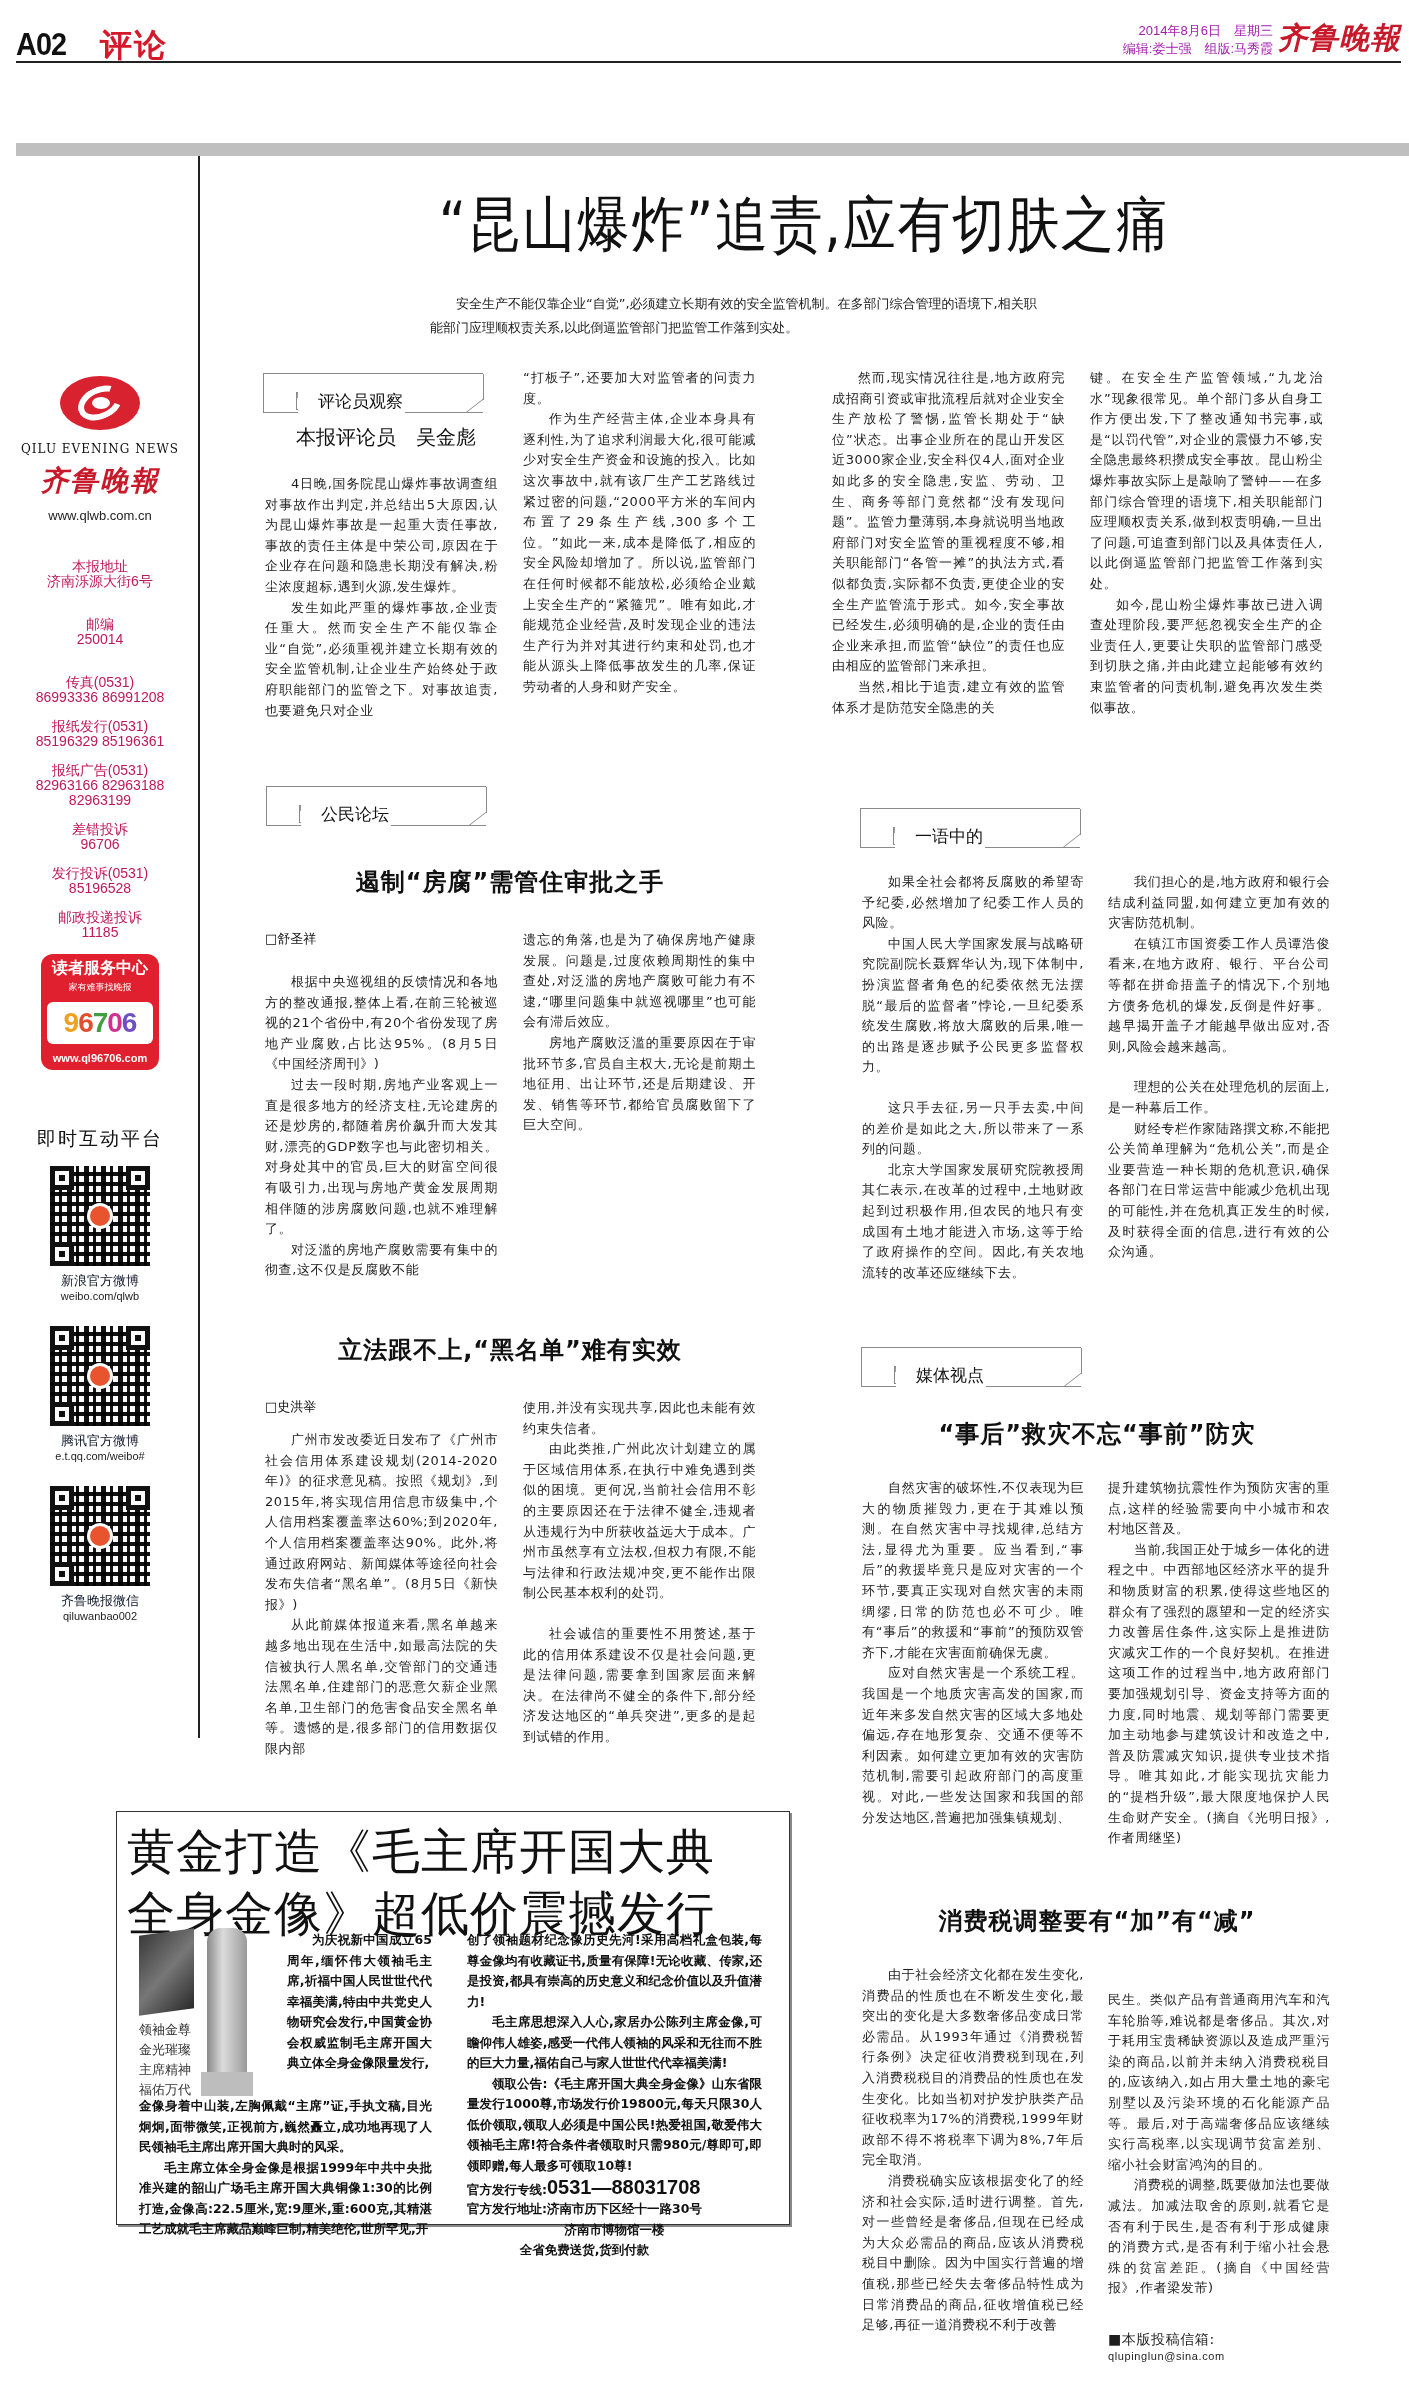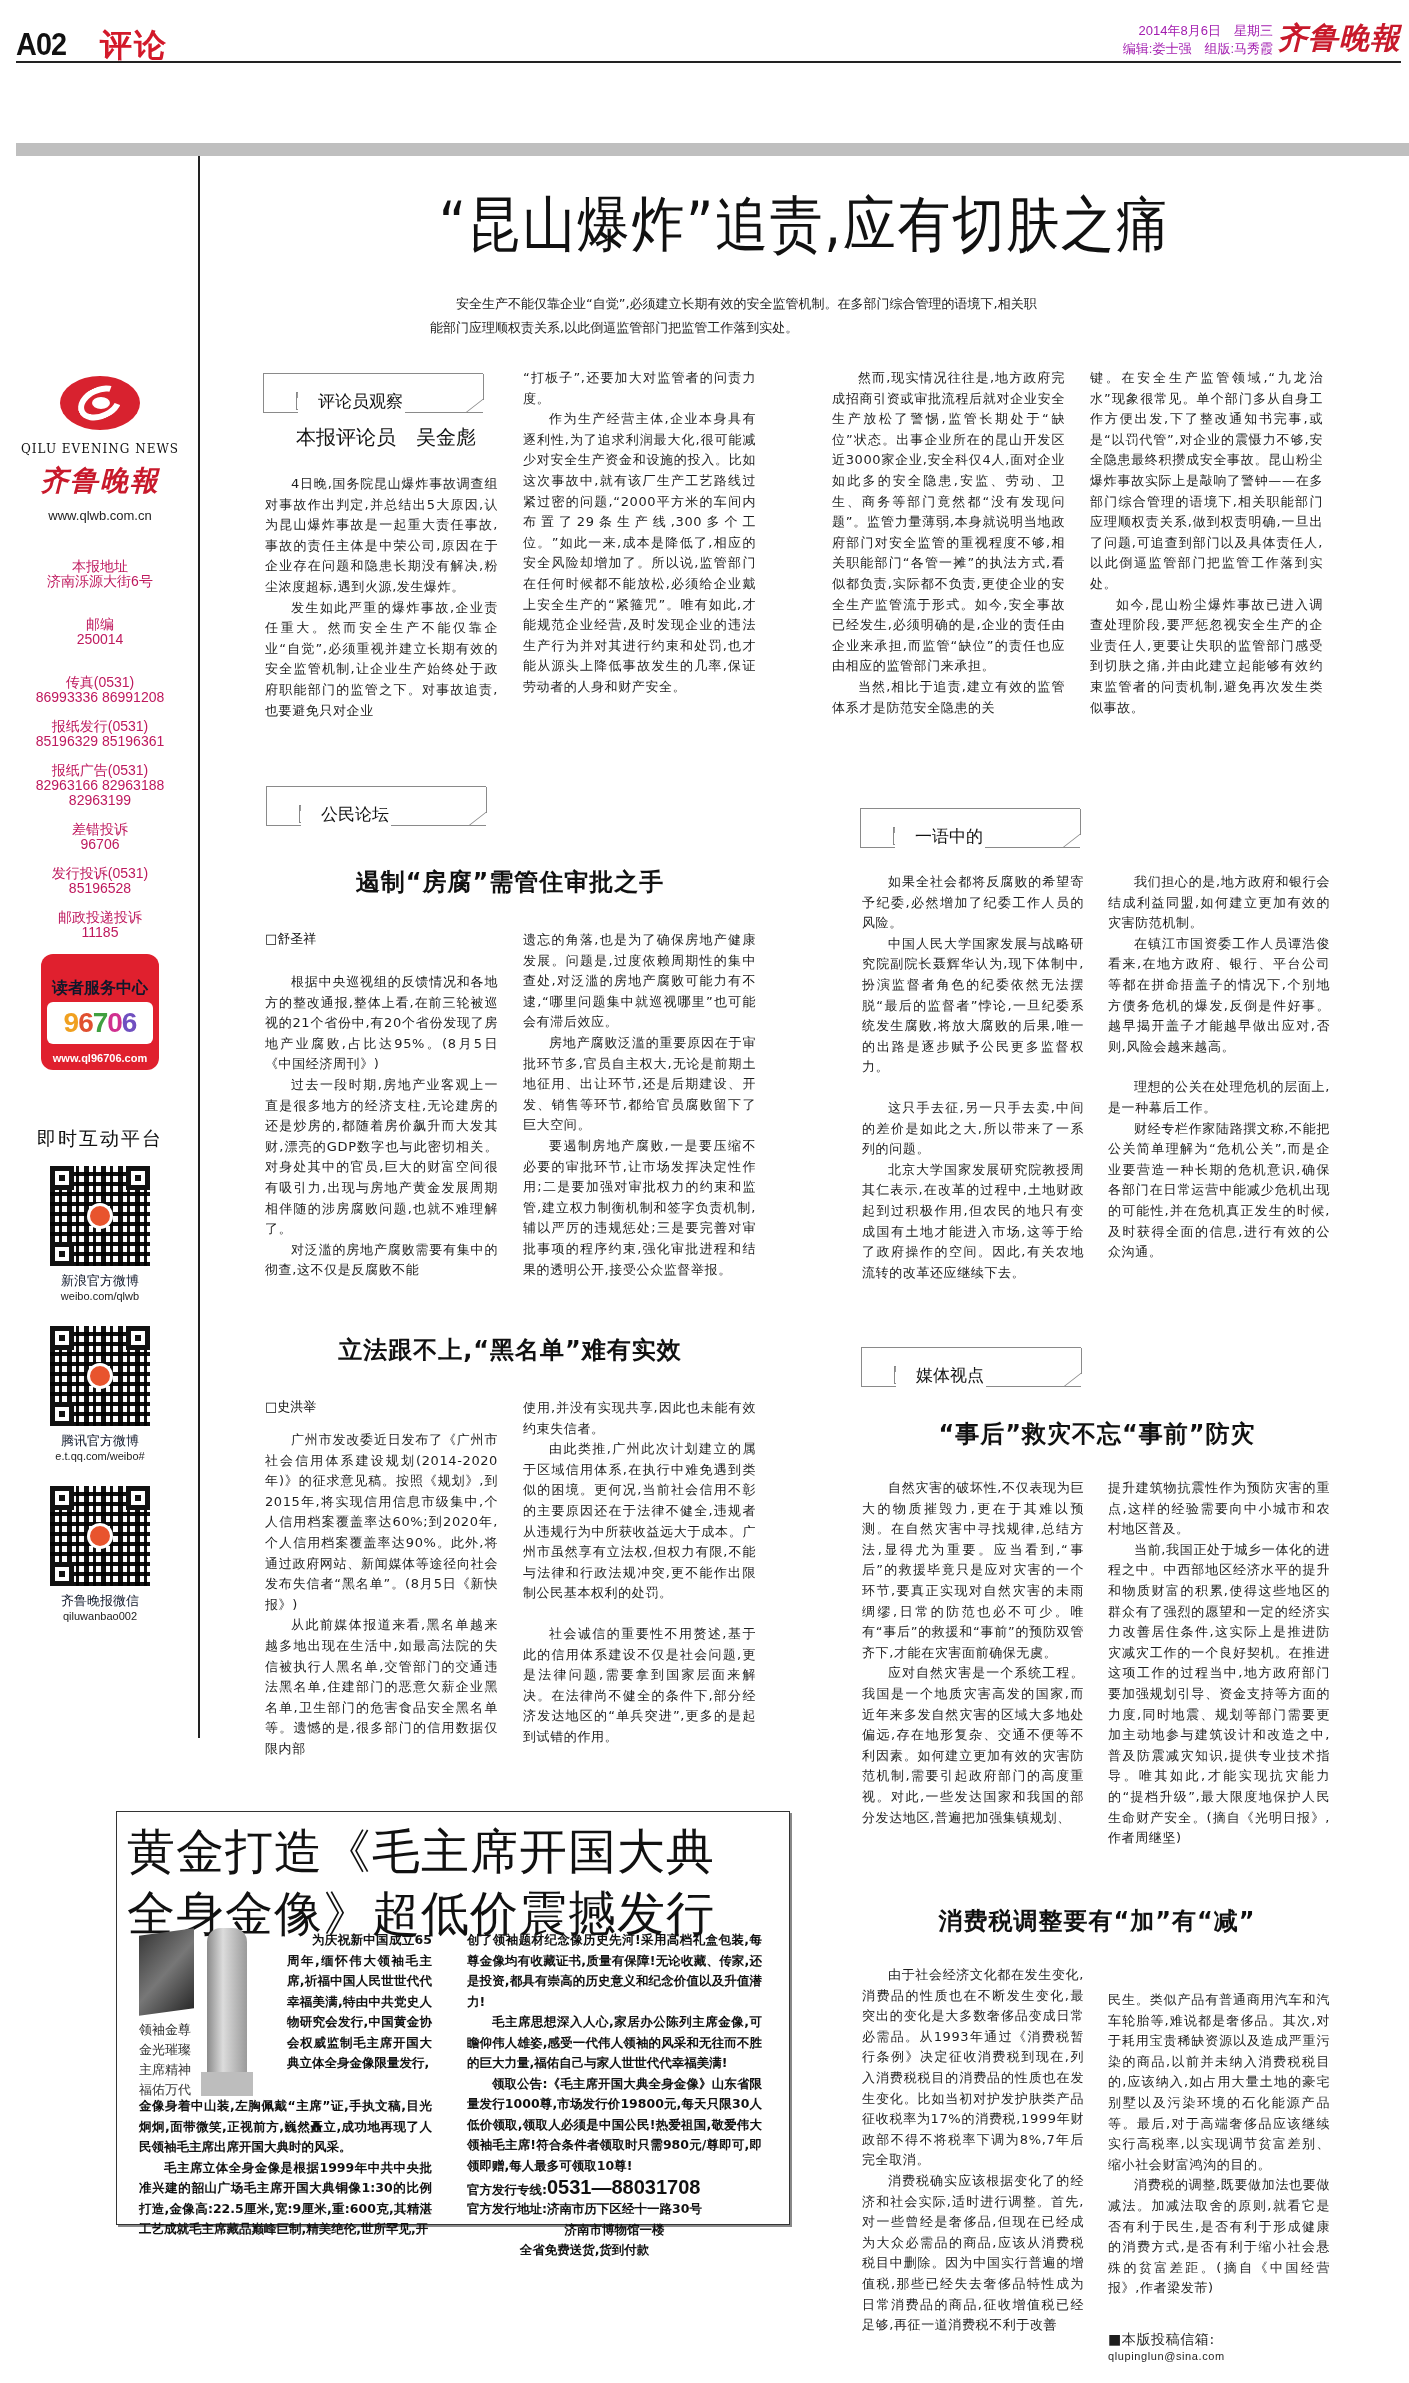--- a/index.html
+++ b/index.html
@@ -23,21 +23,21 @@
   .logo-ring .swirl { position: absolute; left: 17px; top: 11px; width: 46px; height: 32px; border-radius: 50%; border: 6px solid #fff; border-right-color: transparent; transform: rotate(-25deg); }
   .logo-ring .core { position: absolute; left: 32px; top: 21px; width: 18px; height: 12px; border-radius: 50%; background: #fff; }
   .logo-en { font: 12px "DejaVu Serif", serif; letter-spacing: 1px; margin-top: 12px; color: #111; }
   .logo-cn { font: italic bold 28px "DejaVu Serif", serif; color: #c8192b; margin-top: 6px; letter-spacing: 2px; }
   .site { font: 13px "Liberation Sans", sans-serif; margin-top: 8px; color: #222; }
   .info { margin-top: 36px; font-size: 14px; line-height: 15px; color: #be185d; font-family: "Liberation Sans", sans-serif; }
   .info-block { margin-bottom: 14px; }
   .info-block.gap { margin-bottom: 28px; }
 
   .service-badge { width: 118px; height: 116px; margin: 12px auto 0; border-radius: 12px; background: #e0202e; position: relative; overflow: hidden; }
-  .service-badge .t1 { color: #0f172a; font: bold 16px "DejaVu Sans", sans-serif; margin-top: 24px; }
+  .service-badge .t1 { color: #ffffff; font: bold 16px "DejaVu Sans", sans-serif; margin-top: 4px; }
   .service-badge .t2 { color: #fff; font: 9px "DejaVu Sans", sans-serif; margin-top: 2px; }
   .service-badge .num { position: absolute; left: 6px; top: 48px; width: 106px; height: 42px; background: #fff; border-radius: 6px; font: bold 28px "Liberation Sans", sans-serif; line-height: 42px; color: #a040b0; letter-spacing: -1px; }
   .service-badge .num span:nth-child(1){color:#f0a020} .service-badge .num span:nth-child(2){color:#e05030} .service-badge .num span:nth-child(3){color:#40a040} .service-badge .num span:nth-child(4){color:#d03090} .service-badge .num span:nth-child(5){color:#7050c0}
   .service-badge .url { position: absolute; left: 0; bottom: 6px; width: 100%; color: #fff; font: bold 11px "Liberation Sans", sans-serif; }
 
   .interact-title { margin-top: 56px; font-size: 19px; color: #111; letter-spacing: 2px; }
   .qr-block { margin-top: 14px; }
   .qr { width: 100px; height: 100px; margin: 0 auto; position: relative; background:
       repeating-linear-gradient(90deg, #111 0 5px, #fff 5px 9px, #111 9px 12px, #fff 12px 17px),
       repeating-linear-gradient(0deg, #111 0 4px, #fff 4px 10px);
@@ -221,21 +221,20 @@
 <h2 class="article-title" style="left:265px;top:866px;width:490px;">遏制“房腐”需管住审批之手</h2>
 <div class="byline" style="left:265px;top:930px;font-size:13px;">□舒圣祥</div>
 <div class="col" style="left:265px;top:972px;width:233px;">
   <p>根据中央巡视组的反馈情况和各地方的整改通报,整体上看,在前三轮被巡视的21个省份中,有20个省份发现了房地产业腐败,占比达95%。(8月5日《中国经济周刊》)</p>
   <p>过去一段时期,房地产业客观上一直是很多地方的经济支柱,无论建房的还是炒房的,都随着房价飙升而大发其财,漂亮的GDP数字也与此密切相关。对身处其中的官员,巨大的财富空间很有吸引力,出现与房地产黄金发展周期相伴随的涉房腐败问题,也就不难理解了。</p>
   <p>对泛滥的房地产腐败需要有集中的彻查,这不仅是反腐败不能</p>
 </div>
 <div class="col" style="left:523px;top:930px;width:233px;">
   <p class="noindent">遗忘的角落,也是为了确保房地产健康发展。问题是,过度依赖周期性的集中查处,对泛滥的房地产腐败可能力有不逮,“哪里问题集中就巡视哪里”也可能会有滞后效应。</p>
   <p>房地产腐败泛滥的重要原因在于审批环节多,官员自主权大,无论是前期土地征用、出让环节,还是后期建设、开发、销售等环节,都给官员腐败留下了巨大空间。</p>
-  <p>要遏制房地产腐败,一是要压缩不必要的审批环节,让市场发挥决定性作用;二是要加强对审批权力的约束和监管,建立权力制衡机制和签字负责机制,辅以严厉的违规惩处;三是要完善对审批事项的程序约束,强化审批进程和结果的透明公开,接受公众监督举报。</p>
 </div>
 
 <h2 class="article-title" style="left:265px;top:1334px;width:490px;">立法跟不上,“黑名单”难有实效</h2>
 <div class="byline" style="left:265px;top:1398px;font-size:13px;">□史洪举</div>
 <div class="col" style="left:265px;top:1430px;width:233px;">
   <p>广州市发改委近日发布了《广州市社会信用体系建设规划(2014-2020年)》的征求意见稿。按照《规划》,到2015年,将实现信用信息市级集中,个人信用档案覆盖率达60%;到2020年,个人信用档案覆盖率达90%。此外,将通过政府网站、新闻媒体等途径向社会发布失信者“黑名单”。(8月5日《新快报》)</p>
   <p>从此前媒体报道来看,黑名单越来越多地出现在生活中,如最高法院的失信被执行人黑名单,交管部门的交通违法黑名单,住建部门的恶意欠薪企业黑名单,卫生部门的危害食品安全黑名单等。遗憾的是,很多部门的信用数据仅限内部</p>
 </div>
 <div class="col" style="left:523px;top:1398px;width:233px;">
   <p class="noindent">使用,并没有实现共享,因此也未能有效约束失信者。</p>

